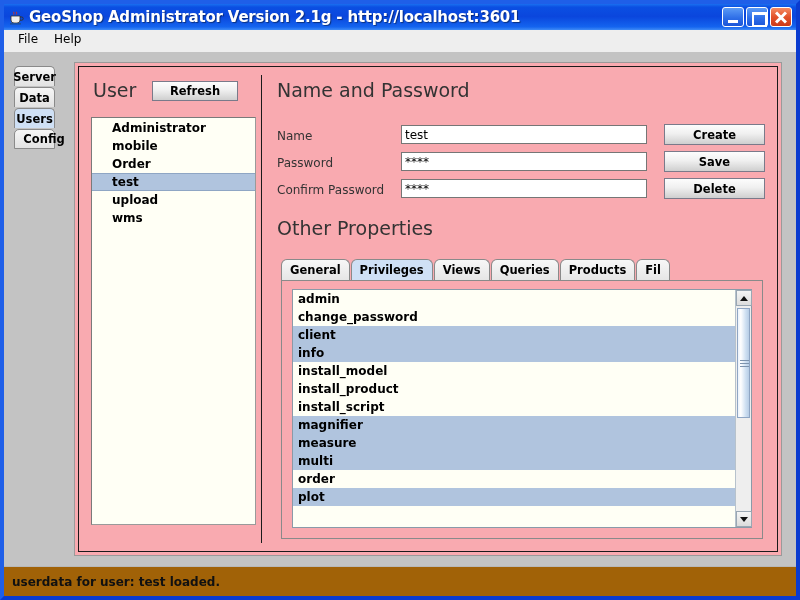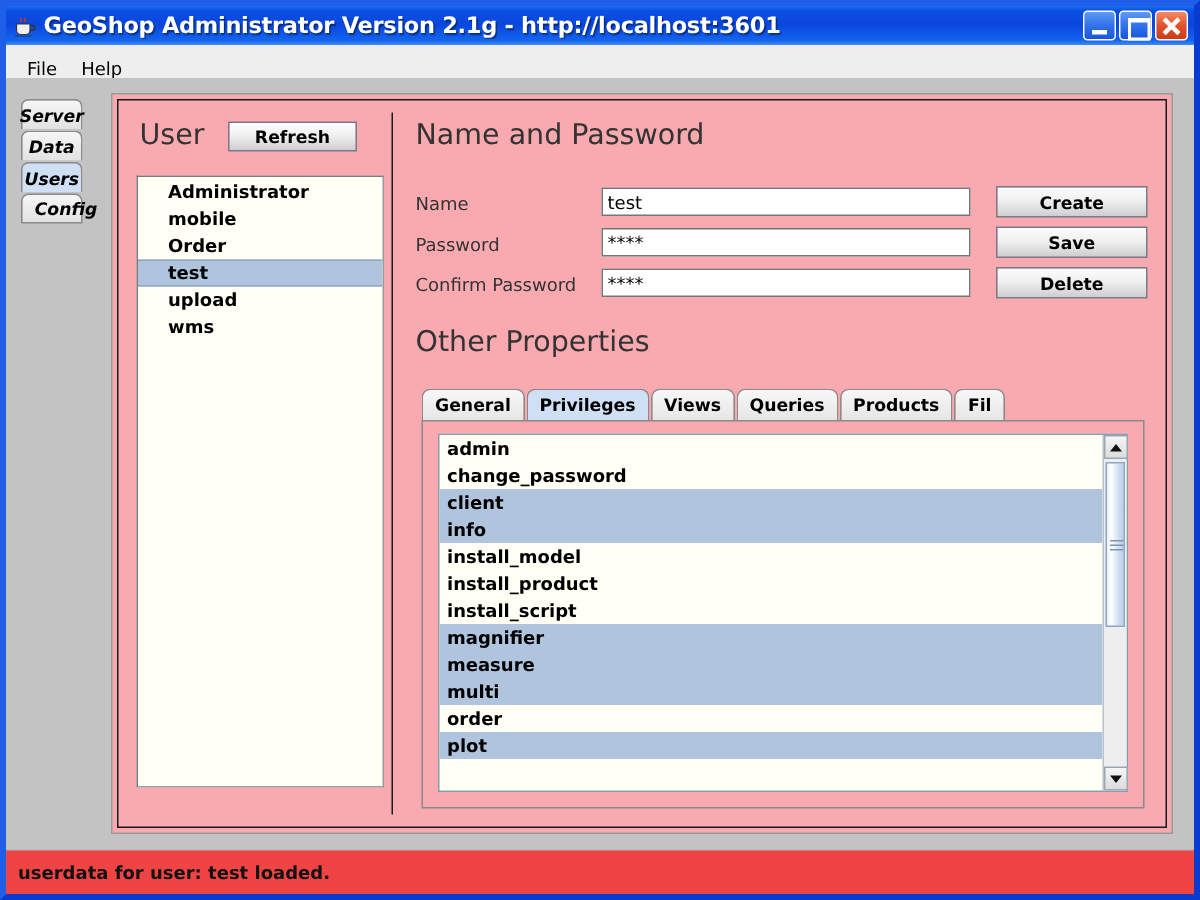--- a/index.html
+++ b/index.html
@@ -60,37 +60,37 @@
     position:absolute; left:3px; top:8px; width:14px; height:3px; background:#ffffff;
   }
   .win-btn.close .x1 { transform: rotate(45deg); }
   .win-btn.close .x2 { transform: rotate(-45deg); }
 
   
   #menubar {
     position: absolute; left: 0; top: 26px; right: 0; height: 26px;
     background: #eeeeee;
     border-bottom: 1px solid #d4d0c8;
-    display: flex; align-items: flex-end;
+    display: flex; align-items: flex-start;
     padding-left: 6px;
   }
   .menu-item {
     font-size: 12px; color: #000;
     padding: 2px 8px; cursor: default;
   }
 
   
   #client {
     position: absolute; left: 0; top: 48px; right: 0; bottom: 30px;
     background: #c3c3c3;
   }
 
   
   #vtabs {
-    position: absolute; left: 10px; top: 14px; width: 41px; font-style: italic;
+    position: absolute; left: 10px; top: 14px; width: 41px;
   }
   .vtab {
     height: 20px;
     background: linear-gradient(180deg,#f6f6f6,#e2e2e2);
     border: 1px solid #8a8a8a;
     border-bottom: none;
     border-radius: 5px 5px 0 0;
     font-size: 11.5px; font-weight: bold;
     display: flex; align-items: center; justify-content: center;
     color: #000;
@@ -259,21 +259,21 @@
   #sb-grip {
     position: absolute; left: 2px; top: 50%; margin-top: -3px; width: 9px; height: 7px;
   }
   #sb-grip i {
     display: block; height: 1px; background: #7d93ad; margin-bottom: 2px;
   }
 
   
   #statusbar {
     position: absolute; left: 0; right: 0; bottom: 0; height: 30px;
-    background: #ef4444;
+    background: #a16207;
     border-top: 1px solid #b8b8b8;
     display: flex; align-items: center;
     padding-left: 8px;
   }
   #status-text { font-size: 12px; font-weight: bold; color: #111; }
 </style>
 </head>
 <body>
 
 <div id="window">

